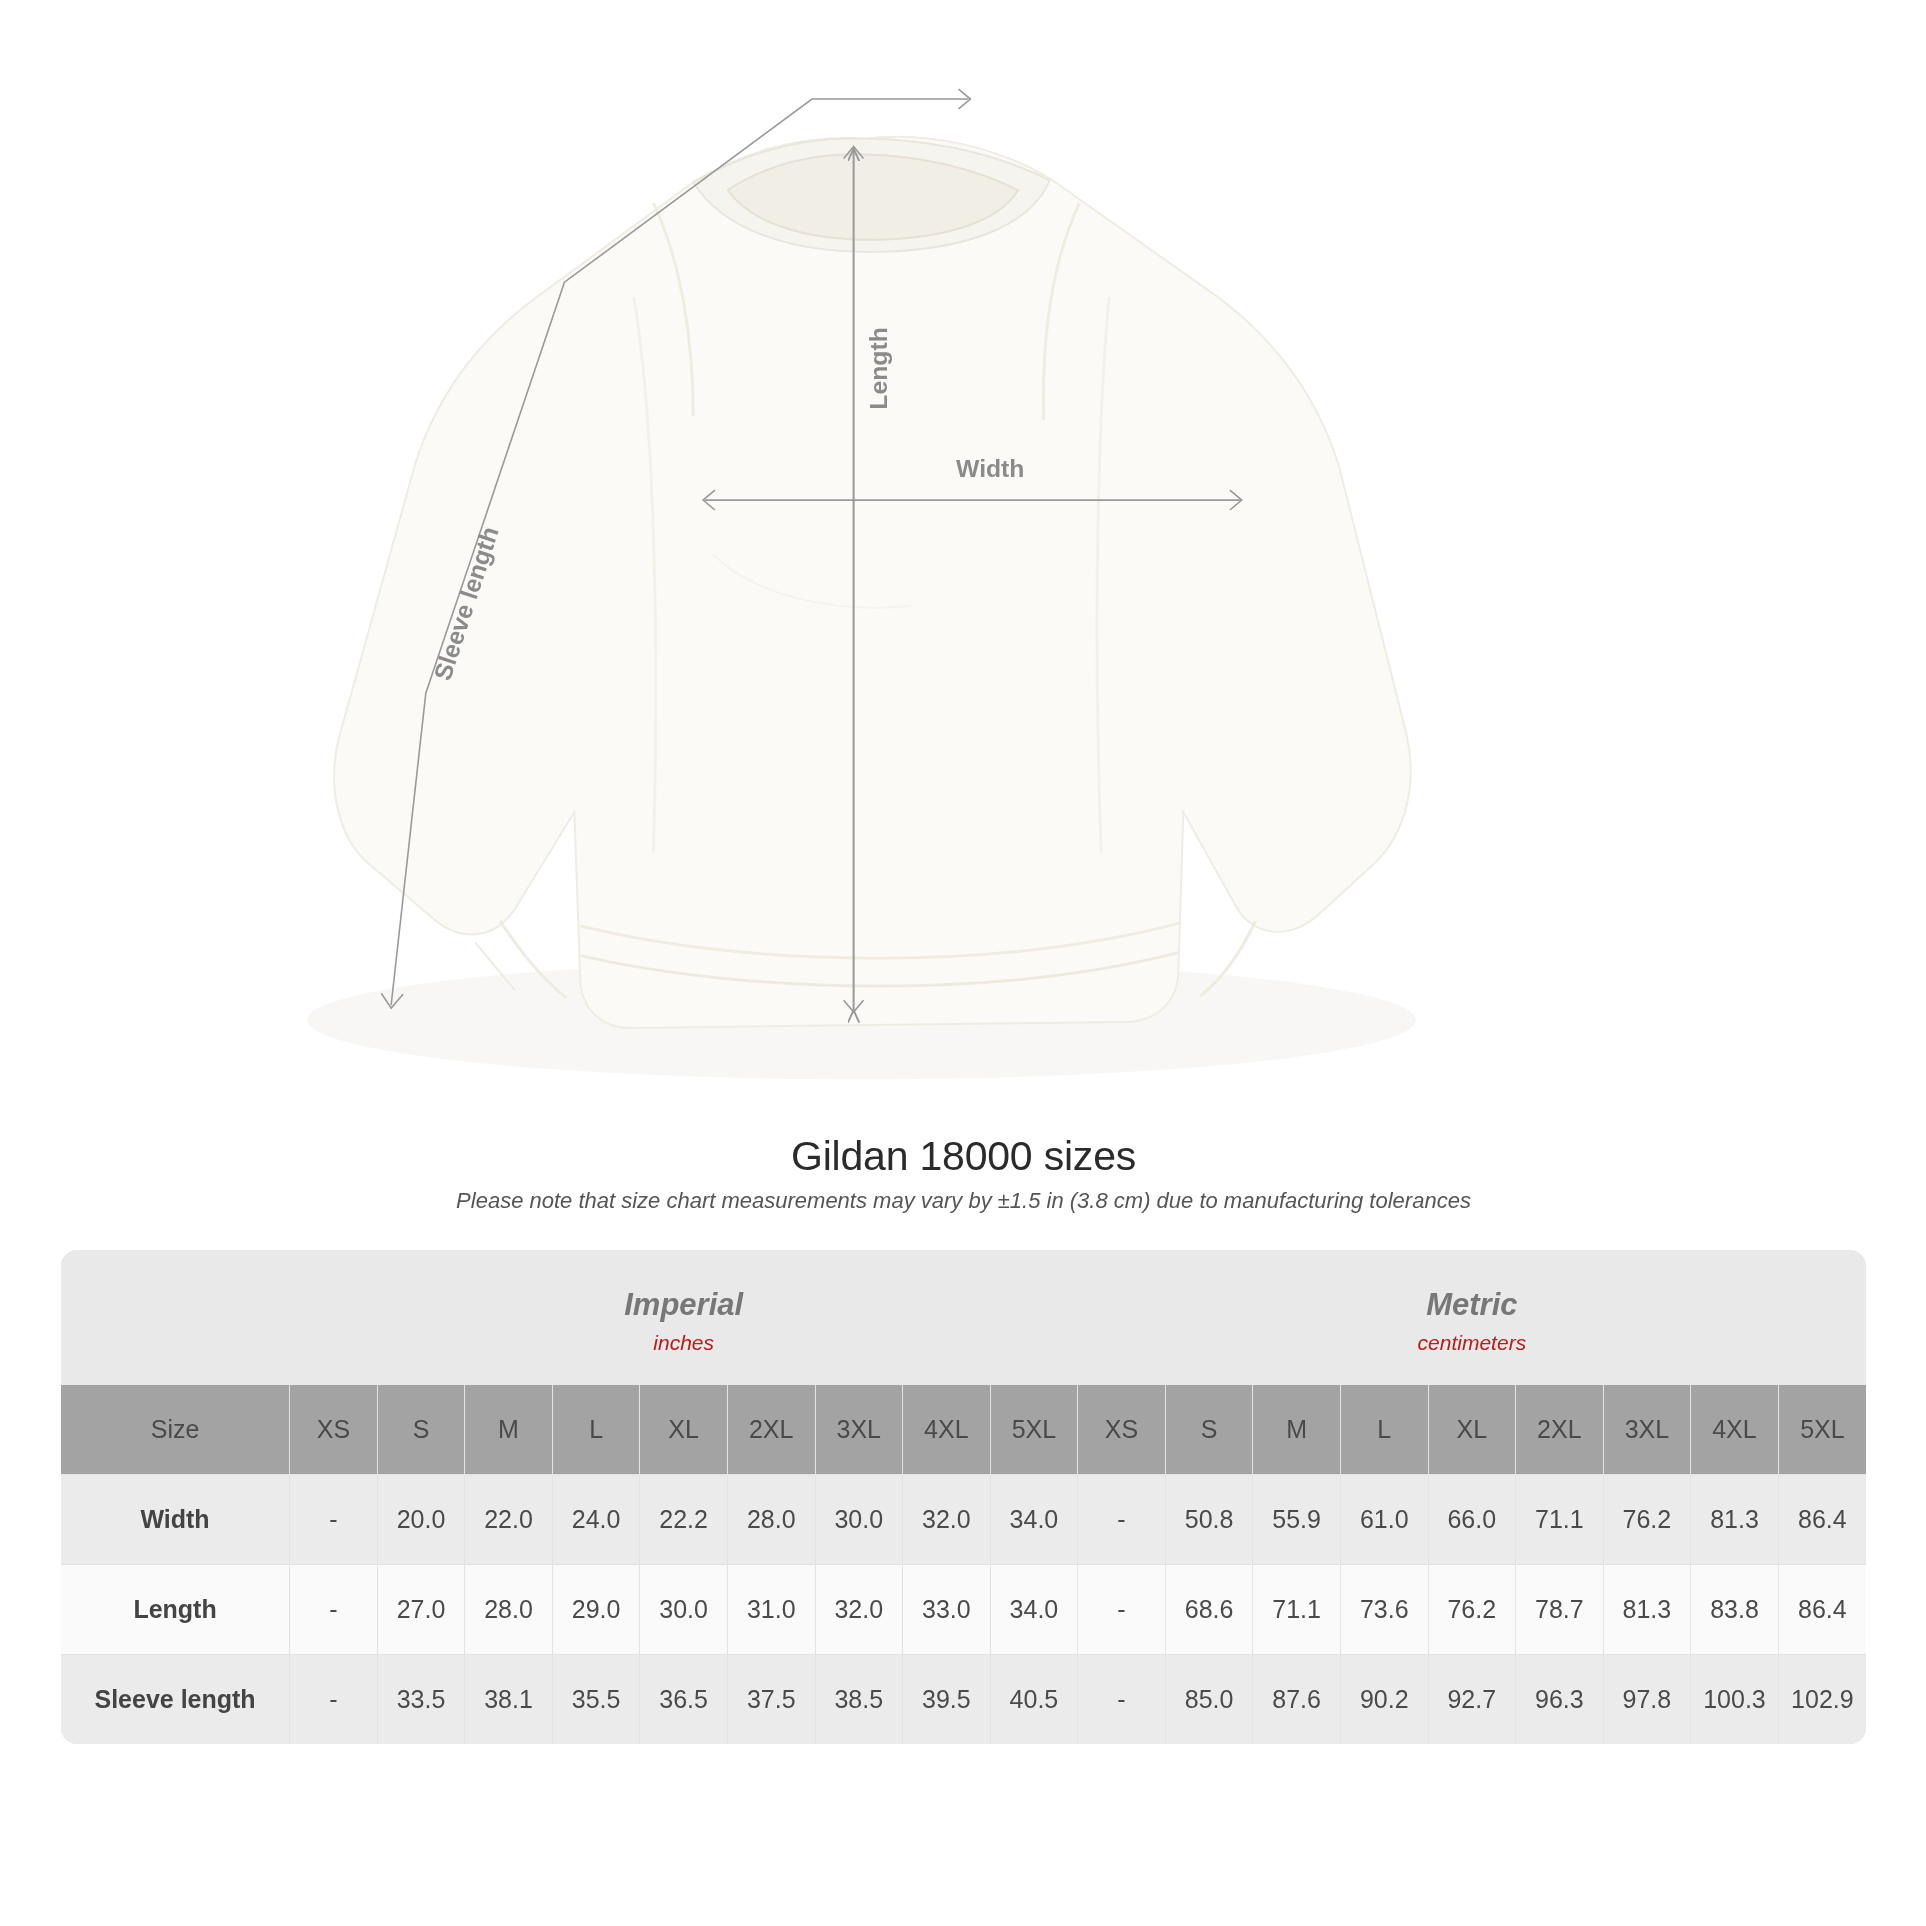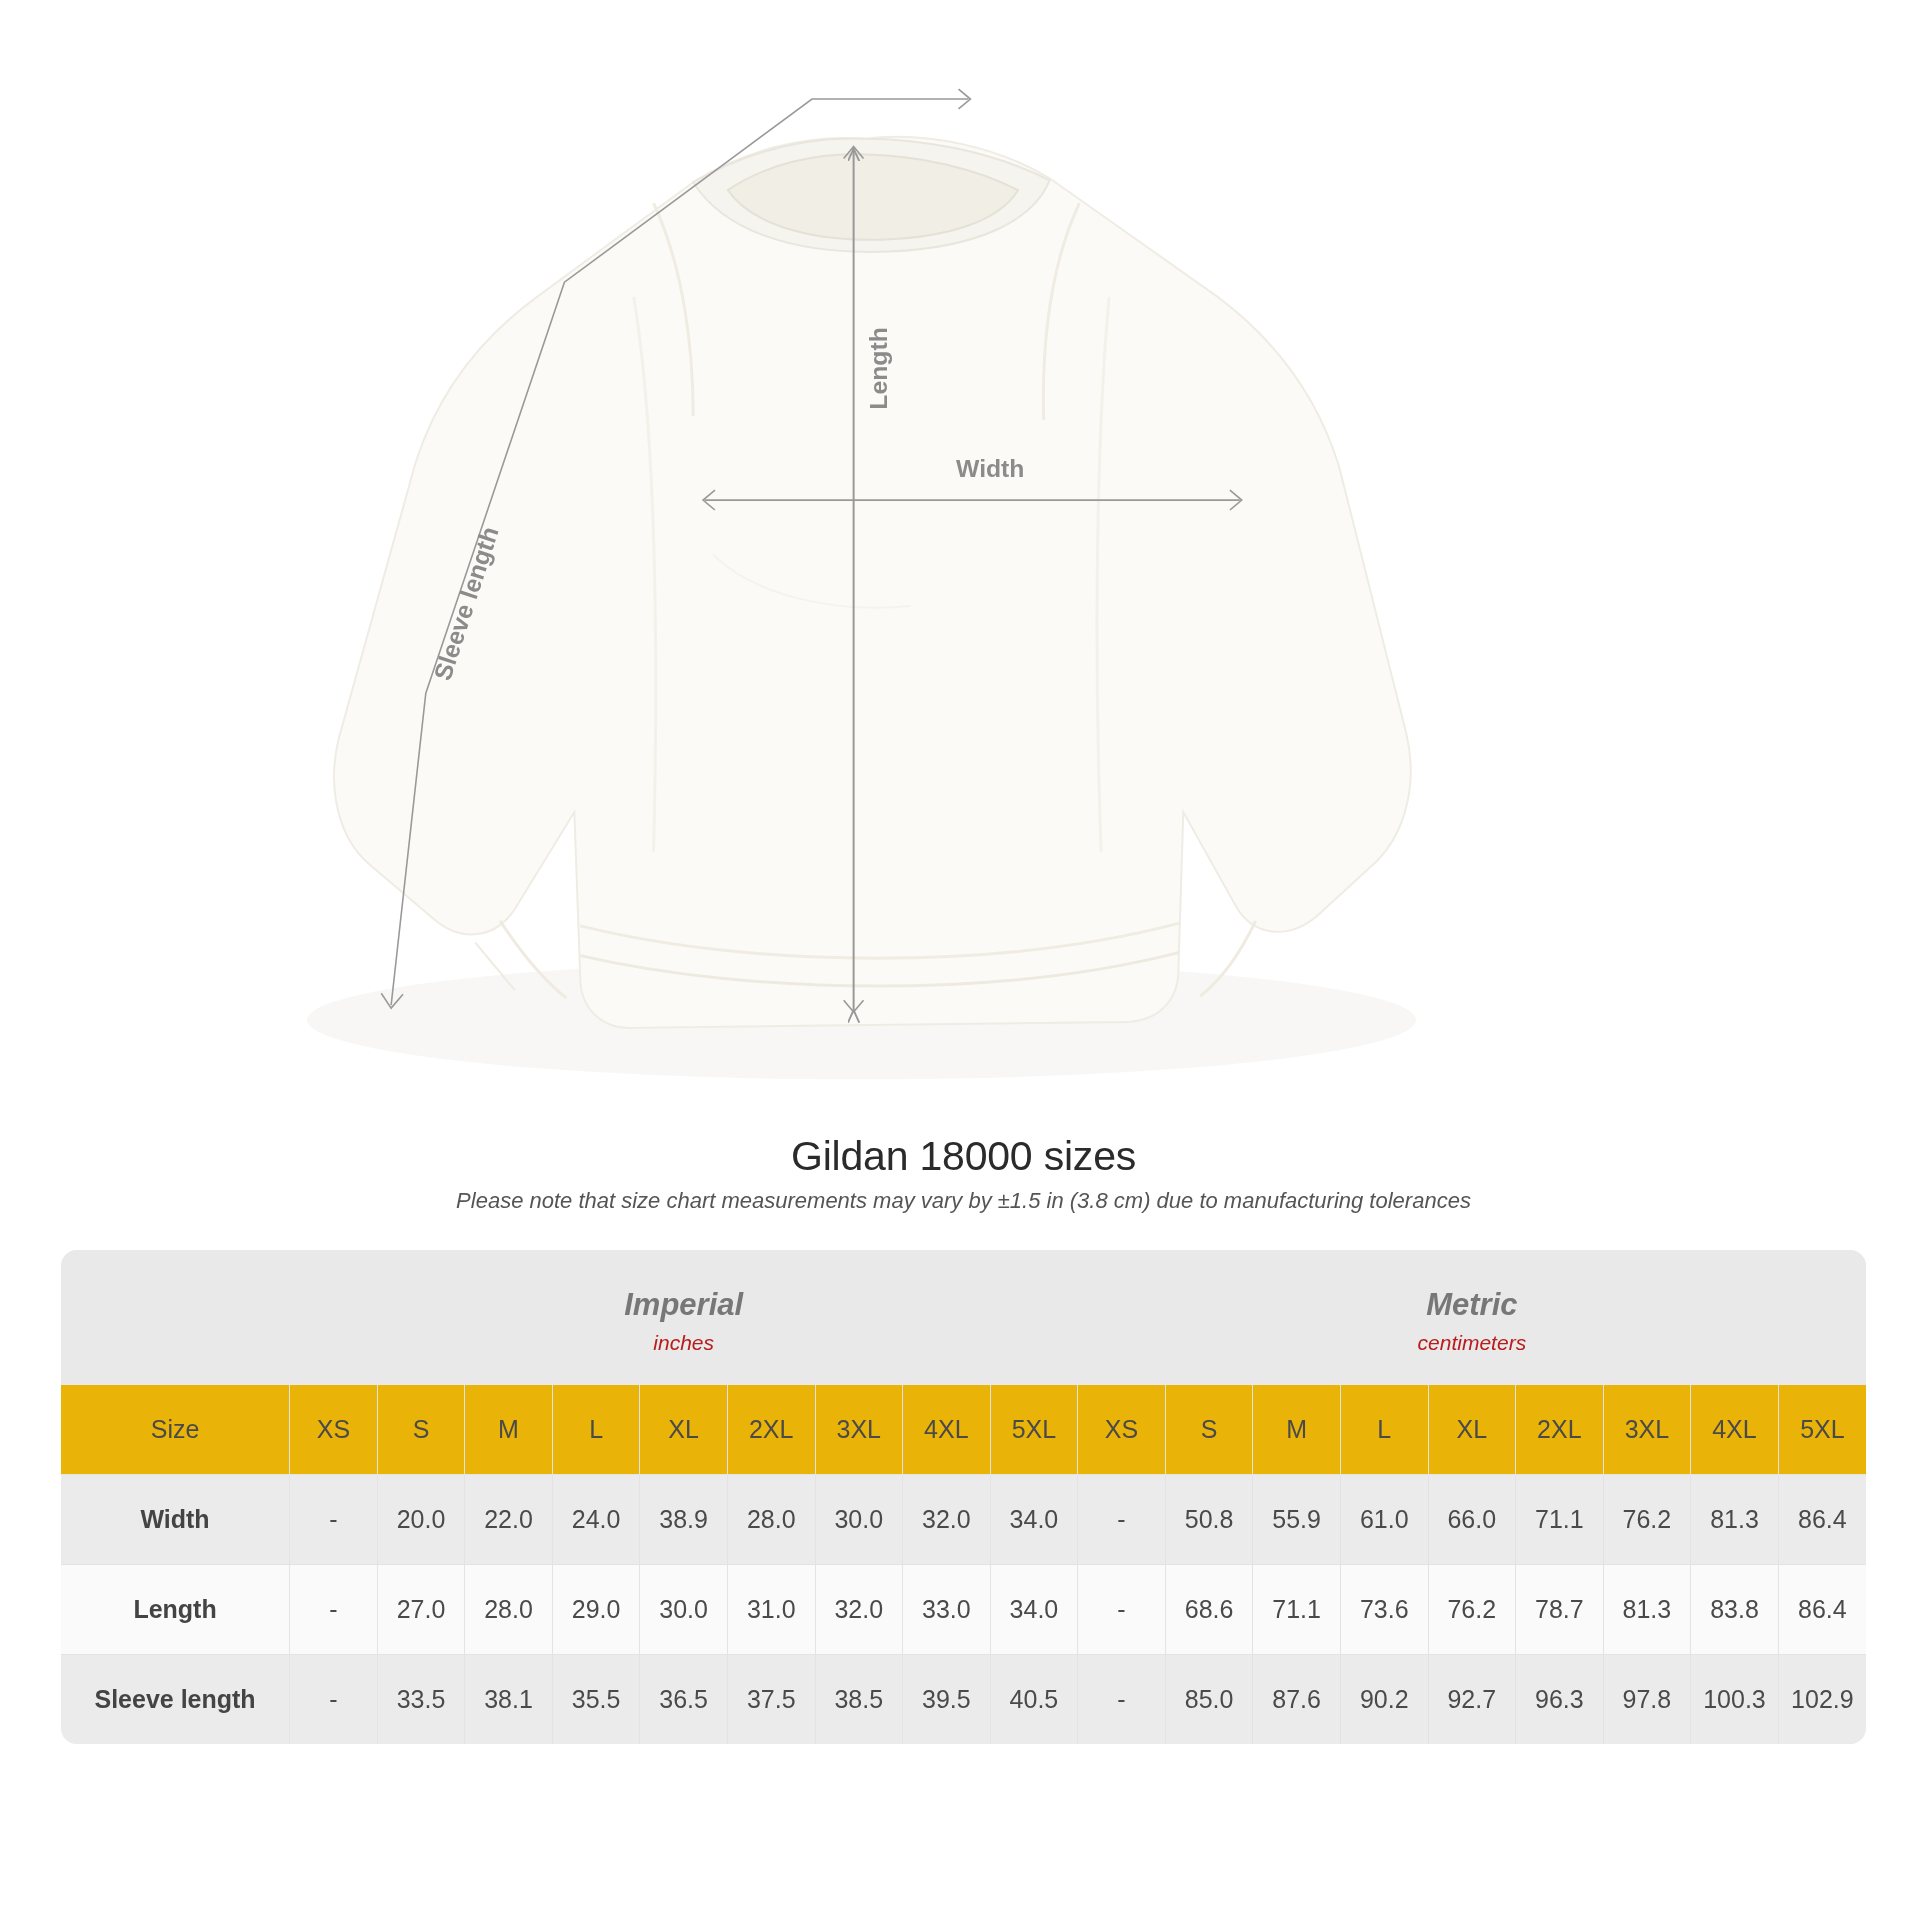--- a/index.html
+++ b/index.html
@@ -80,21 +80,21 @@
     font-weight: bold;
     color: #777;
   }
   .unit-sub {
     font-size: 21px;
     font-style: italic;
     color: #b91c1c;
     margin-top: 8px;
   }
   .hdr-row td {
-    background: #eab308;
+    background: #a3a3a3;
     padding: 30px 0;
     font-weight: bold;
     color: #555;
     border-right: 1px solid #e3e3e3;
   }
   .hdr-row td:last-child { border-right: none; }
 
   .data-row td {
     padding: 30px 0;
     border-right: 1px solid #e3e3e3;
@@ -259,21 +259,21 @@
           <td>4XL</td>
           <td>5XL</td>
         </tr>
 
         <tr class="data-row row-a">
           <td class="row-label">Width</td>
           <td>-</td>
           <td>20.0</td>
           <td>22.0</td>
           <td>24.0</td>
-          <td>38.9</td>
+          <td>22.2</td>
           <td>28.0</td>
           <td>30.0</td>
           <td>32.0</td>
           <td>34.0</td>
           <td>-</td>
           <td>50.8</td>
           <td>55.9</td>
           <td>61.0</td>
           <td>66.0</td>
           <td>71.1</td>

